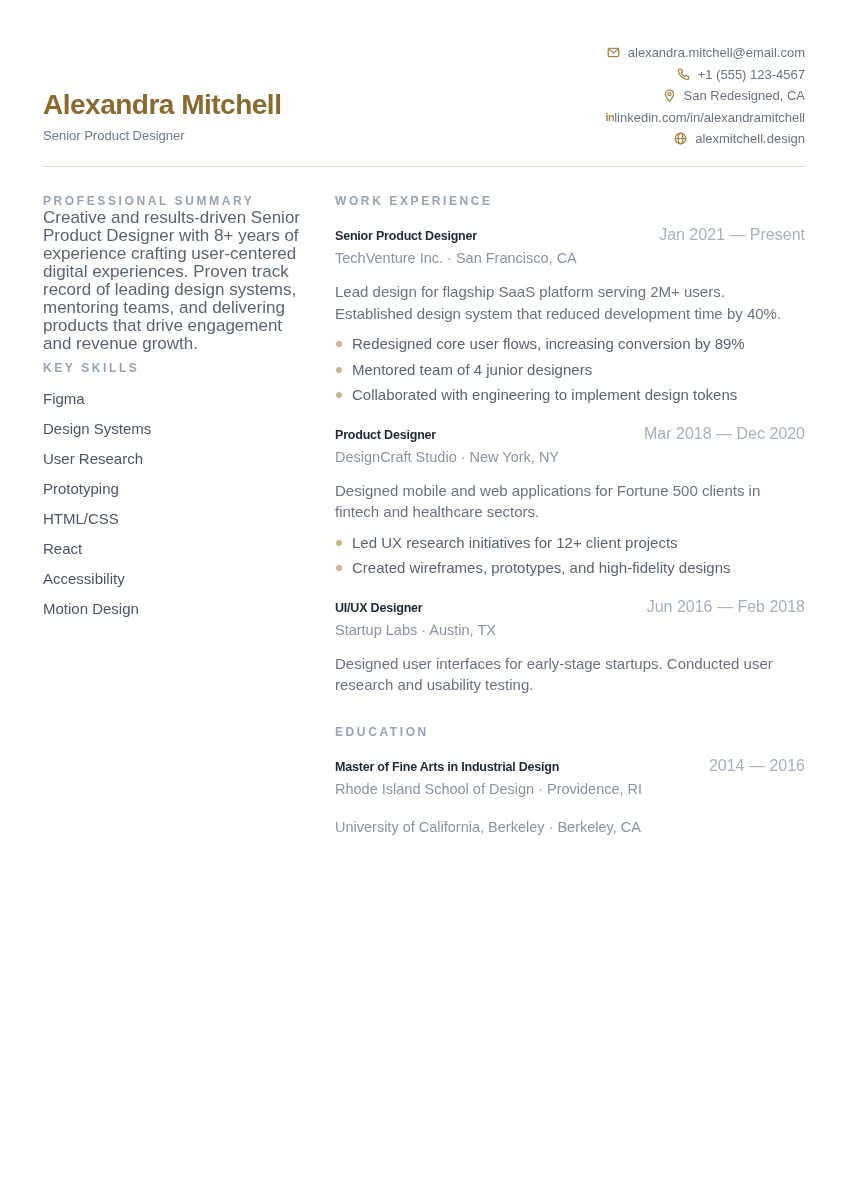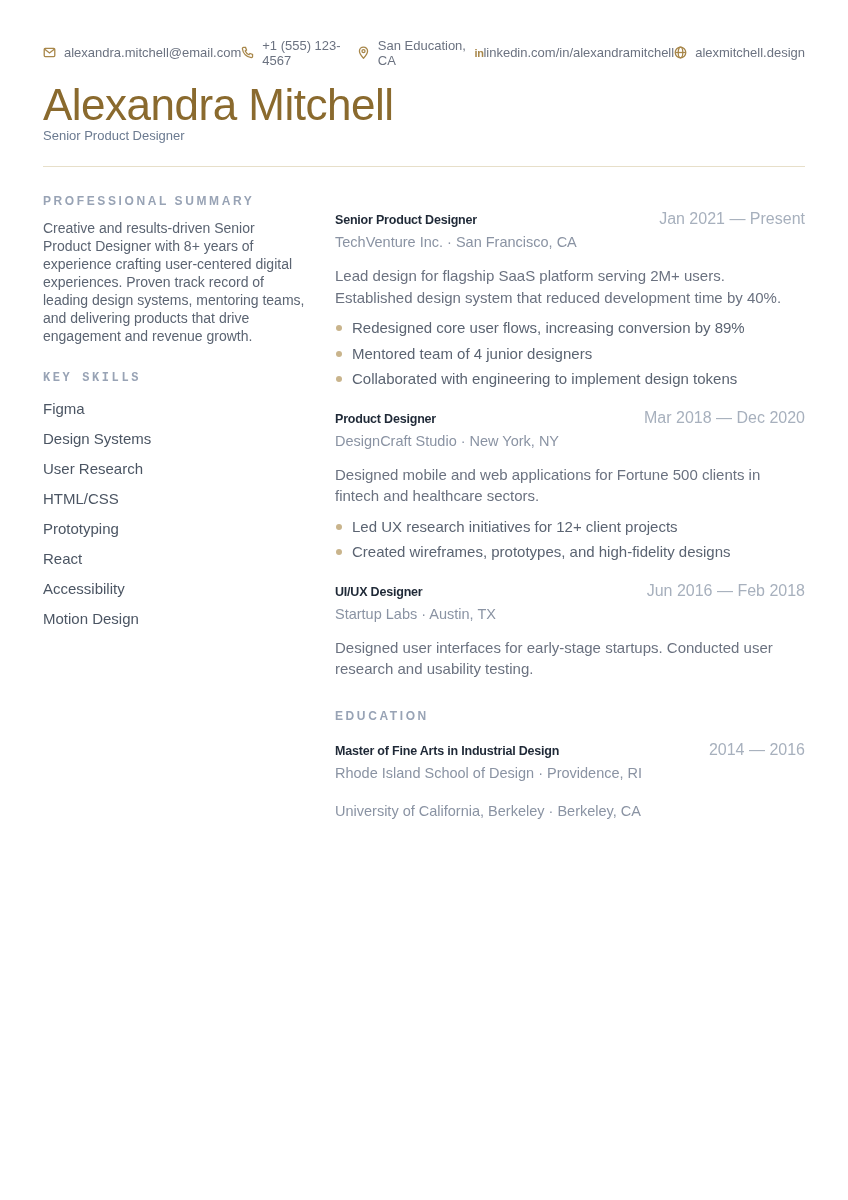--- a/index.html
+++ b/index.html
@@ -3,36 +3,36 @@
 <meta charset="utf-8">
 <style>
   * { box-sizing: border-box; margin: 0; padding: 0; }
   html, body { width: 848px; height: 1200px; background: #ffffff; }
   body { font-family: "Liberation Sans", "DejaVu Sans", sans-serif; color: #4b5563; position: relative; overflow: hidden; }
 
   .page { position: absolute; left: 43px; top: 0; width: 762px; }
 
   
   .header { position: relative; height: 167px; border-bottom: 1px solid #e7dfc9; }
-  .name { position: absolute; left: 0; top: 86px; font-size: 44px; font-weight: 400; color: #8a6a2e; letter-spacing: -0.5px; line-height: 38px; }
+  .name { position: absolute; left: 0; top: 86px; font-size: 28px; font-weight: 700; color: #8a6a2e; letter-spacing: -0.5px; line-height: 38px; }
   .headline { position: absolute; left: 0; top: 128px; font-size: 13px; color: #6b7a90; line-height: 16px; }
-  .contacts { position: absolute; right: 0; top: 42px; display: flex; flex-direction: row; align-items: flex-end; }
+  .contacts { position: absolute; right: 0; top: 42px; display: flex; flex-direction: column; align-items: flex-end; }
   .contact { display: flex; align-items: center; height: 21.5px; font-size: 13px; color: #6b7280; }
   .contact .ico { width: 13px; height: 13px; margin-right: 8px; display: inline-flex; align-items: center; justify-content: center; }
   .contact .ico svg { width: 13px; height: 13px; stroke: #a8874a; fill: none; stroke-width: 1.6; }
   .contact .ico-text { font-size: 11px; font-weight: 700; color: #a8874a; letter-spacing: -0.5px; }
 
   
   .left { position: absolute; left: 0; top: 193px; width: 262px; }
   .right { position: absolute; left: 292px; top: 193px; width: 470px; }
 
   .section-title { font-size: 12px; font-weight: 700; letter-spacing: 2.6px; color: #98a3b5; line-height: 16px; text-transform: uppercase; }
 
-  .summary { margin-top: 10px; font-size: 14px; line-height: 18px; color: #5b6472; }
-  .skills-title { margin-top: 25px; font-family: Liberation Mono, monospace; }
+  .summary { font-size: 17px; line-height: 18px; color: #5b6472; }
+  .skills-title { margin-top: 7px; }
   .skills { margin-top: 8px; list-style: none; }
   .skills li { font-size: 15px; line-height: 30px; color: #4b5563; }
 
   
   .job { margin-top: 18px; }
   .job:first-of-type { margin-top: 18px; }
   .row { display: flex; justify-content: space-between; align-items: baseline; }
   .role { font-size: 12.5px; font-weight: 700; color: #1f2937; line-height: 16px; letter-spacing: -0.2px; }
   .dates { font-size: 16px; color: #a7b0bd; line-height: 16px; }
   .org { font-size: 14.5px; color: #8a93a3; line-height: 22px; margin-top: 3px; }
@@ -72,21 +72,21 @@
         </span>
         <span>+1 (555) 123-4567</span>
       </div>
       <div class="contact">
         <span class="ico">
           <svg viewBox="0 0 16 16">
               <path d="M8 15 C8 15 13 10 13 6.3 C13 3.4 10.8 1.3 8 1.3 C5.2 1.3 3 3.4 3 6.3 C3 10 8 15 8 15 Z"></path>
               <circle cx="8" cy="6.3" r="1.9"></circle>
             </svg>
         </span>
-        <span>San Education, CA</span>
+        <span>San Redesigned, CA</span>
       </div>
       <div class="contact">
         <span class="ico-text">in</span>
         <span>linkedin.com/in/alexandramitchell</span>
       </div>
       <div class="contact">
         <span class="ico">
           <svg viewBox="0 0 16 16">
               <circle cx="8" cy="8" r="6.5"></circle>
               <path d="M1.5 8 H14.5"></path>
@@ -103,31 +103,32 @@
       <h2 class="section-title">Professional Summary</h2>
       <p class="summary">Creative and results-driven Senior Product Designer with 8+ years of experience crafting user-centered digital experiences. Proven track record of leading design systems, mentoring teams, and delivering products that drive engagement and revenue growth.</p>
     </section>
 
     <section>
       <h2 class="section-title skills-title">Key Skills</h2>
       <ul class="skills">
         <li>Figma</li>
         <li>Design Systems</li>
         <li>User Research</li>
+        <li>Prototyping</li>
         <li>HTML/CSS</li>
-        <li>Prototyping</li>
         <li>React</li>
         <li>Accessibility</li>
         <li>Motion Design</li>
       </ul>
     </section>
   </aside>
 
   <main class="right">
     <section>
+      <h2 class="section-title">Work Experience</h2>
 
       <div class="job">
         <div class="row">
           <span class="role">Senior Product Designer</span>
           <span class="dates">Jan 2021 — Present</span>
         </div>
         <div class="org">TechVenture Inc. · San Francisco, CA</div>
         <p class="desc">Lead design for flagship SaaS platform serving 2M+ users. Established design system that reduced development time by 40%.</p>
         <ul class="bullets">
           <li>Redesigned core user flows, increasing conversion by 89%</li>

